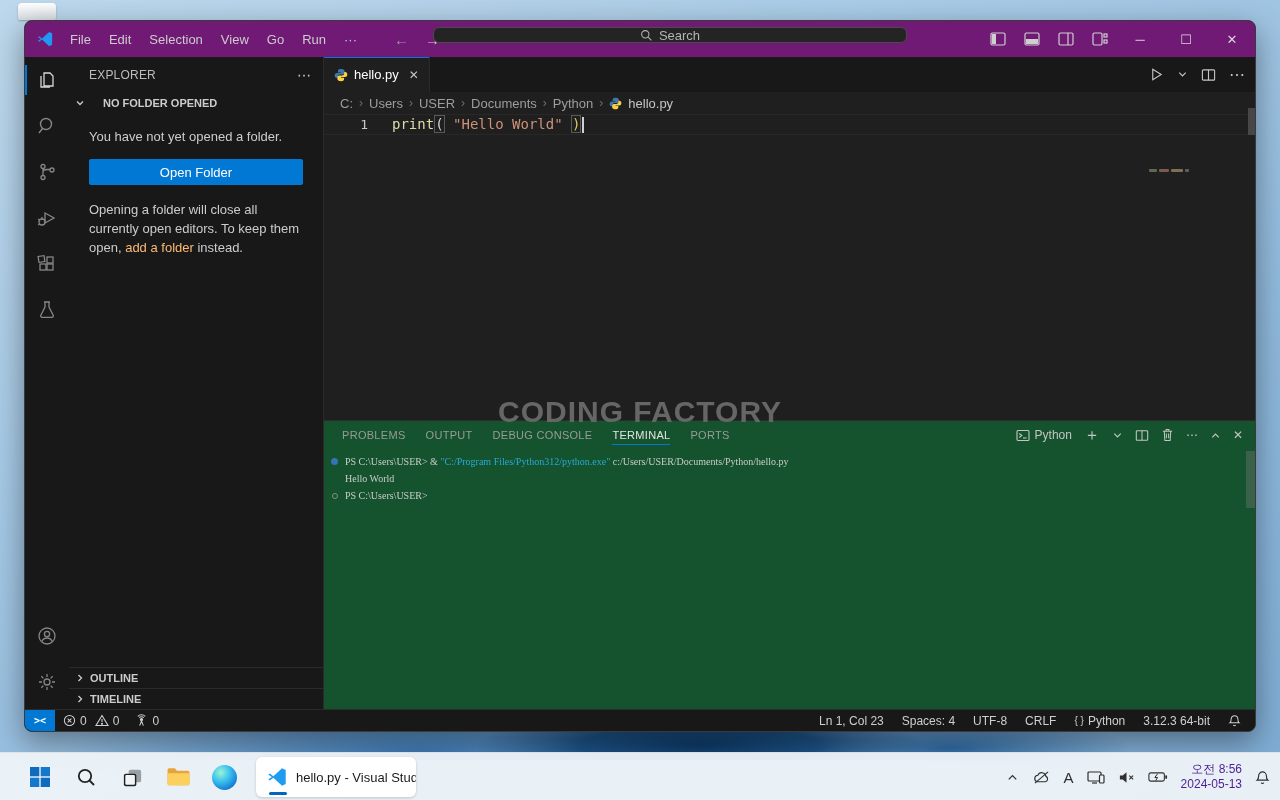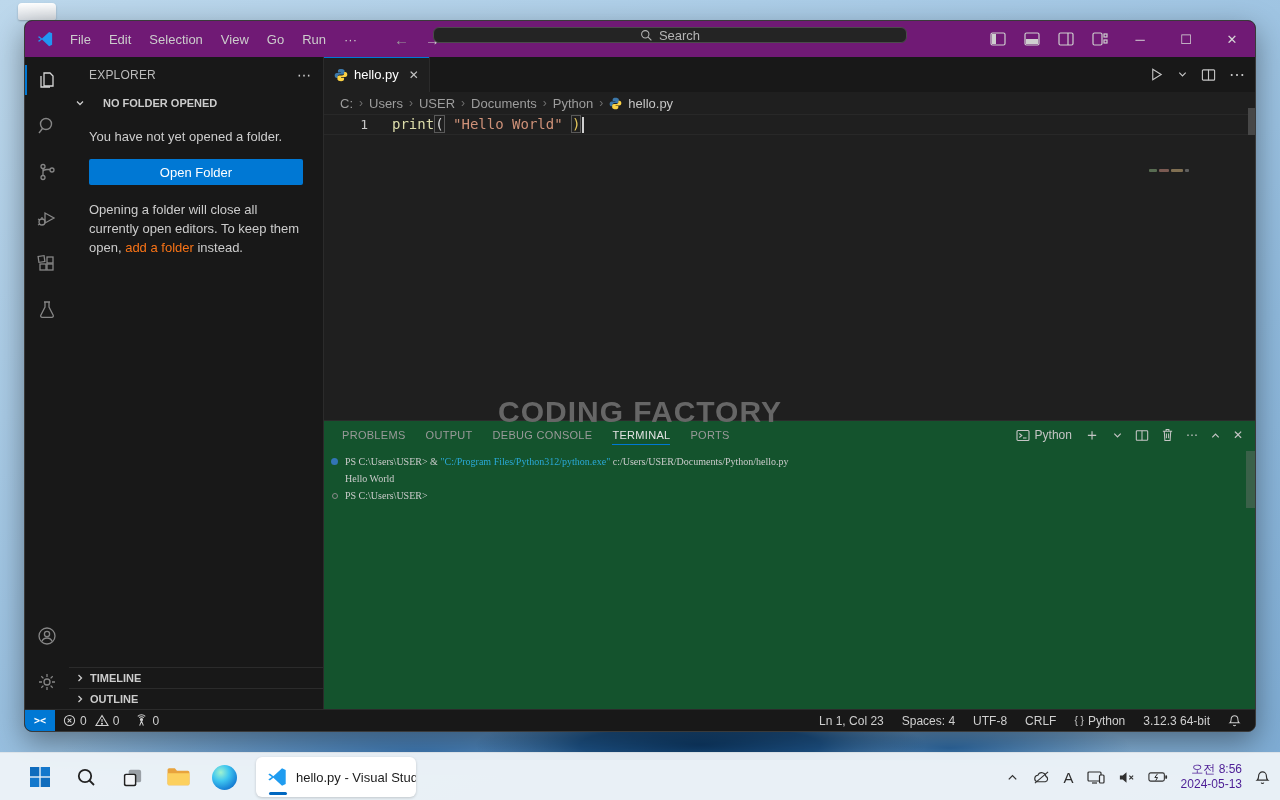--- a/index.html
+++ b/index.html
@@ -43,21 +43,21 @@
   .sidebar { width:255px; background:#181818; border-right:1px solid #2b2b2b; position:relative; color:#cccccc; }
   .sb-header { height:35px; display:flex; align-items:center; justify-content:space-between; padding:0 12px 0 20px; }
   .sb-title { font-size:12px; color:#bbbbbb; letter-spacing:.2px; }
   .sb-more { color:#cccccc; font-size:14px; }
   .sb-sect { height:22px; display:flex; align-items:center; gap:16px; padding-left:4px; font-size:11px; font-weight:bold; color:#cccccc; }
   .sb-body { padding:0 20px; }
   .sb-msg { font-size:13px; margin-top:14px; line-height:18px; }
   .open-folder { margin-top:13px; width:100%; height:26px; background:#0078d4; color:#ffffff; border:none;
     border-radius:2px; font-size:13px; font-family:"Liberation Sans",sans-serif; display:flex; align-items:center; justify-content:center; }
   .sb-note { font-size:13px; line-height:19px; margin-top:15px; color:#cccccc; }
-  .sb-link { color:#f97316; cursor:pointer; }
+  .sb-link { color:#fdba74; cursor:pointer; }
   .sb-bottom { position:absolute; left:0; right:0; bottom:0; }
   .sb-row { height:21px; border-top:1px solid #2b2b2b; display:flex; align-items:center; gap:3px; padding-left:4px;
     font-size:11px; font-weight:bold; color:#cccccc; }
 
   .main { flex:1; position:relative; background:#1f1f1f; }
   .tabbar { height:35px; background:#181818; display:flex; position:relative; }
   .tab { height:35px; padding:0 10px; background:#1f1f1f; display:flex; align-items:center; gap:6px;
     font-size:13px; color:#ffffff; box-shadow:inset 0 1px 0 #0078d4; border-right:1px solid #2b2b2b; }
   .tab-close { color:#c5c5c5; font-size:12px; margin-left:4px; }
   .ed-actions { position:absolute; right:10px; top:0; height:35px; display:flex; align-items:center; gap:13px; color:#c5c5c5; }
@@ -270,29 +270,29 @@
           <button class="open-folder">Open Folder</button>
           <div class="sb-note"><span>Opening a folder will close all currently open editors. To keep them open, </span><span class="sb-link">add a folder</span><span> instead.</span></div>
         </div>
         <div class="sb-bottom">
           <div class="sb-row">
             <span>
               <svg width="14" height="14" viewBox="0 0 14 14" fill="none" stroke="#cccccc" stroke-width="1.3">
                   <path d="M5.5 4l3 3-3 3"></path>
                 </svg>
             </span>
-            <span>TIMELINE</span>
+            <span>OUTLINE</span>
           </div>
           <div class="sb-row">
             <span>
               <svg width="14" height="14" viewBox="0 0 14 14" fill="none" stroke="#cccccc" stroke-width="1.3">
                   <path d="M5.5 4l3 3-3 3"></path>
                 </svg>
             </span>
-            <span>OUTLINE</span>
+            <span>TIMELINE</span>
           </div>
         </div>
       </div>
 
       <div class="main">
         <div class="tabbar">
           <div class="tab">
             <span>
               <svg width="14" height="14" viewBox="0 0 16 16">
                   <path fill="#3c78aa" d="M7.9 1c-2 0-3.4.7-3.4 2.2V5h3.4v.6H3.2C1.6 5.6.8 6.8.8 8.5c0 1.7.8 2.9 2.4 2.9h1.2V9.7c0-1.3 1.1-2.3 2.4-2.3h3.3c1.1 0 2-.9 2-2V3.2C12.1 1.7 9.9 1 7.9 1z"></path>

